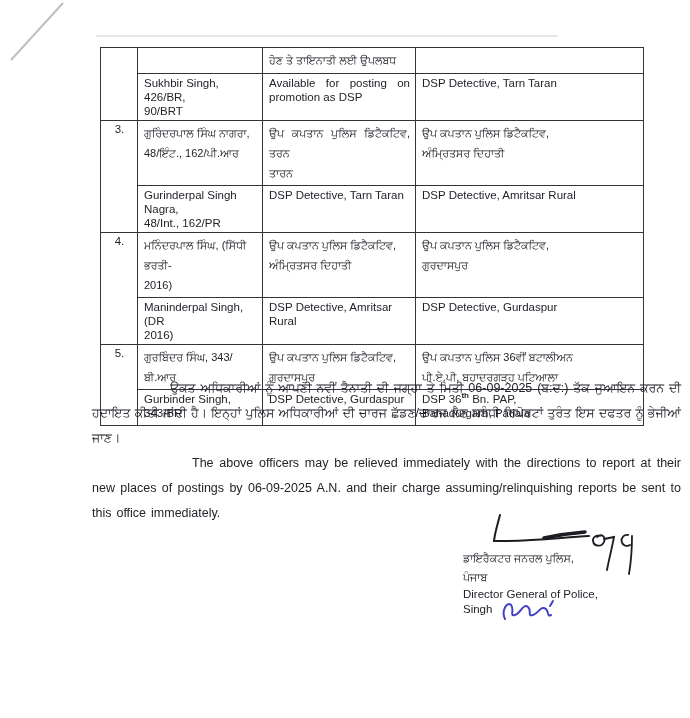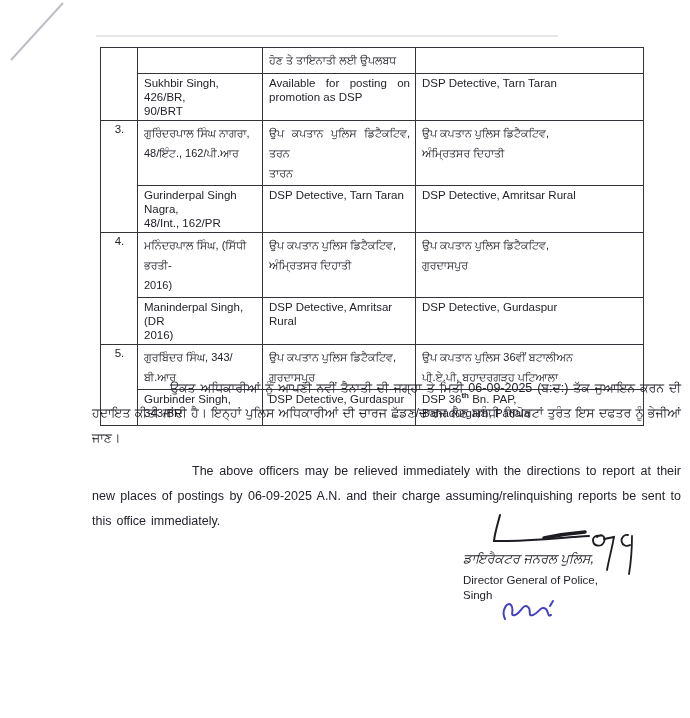--- a/index.html
+++ b/index.html
@@ -28,28 +28,28 @@
   td.c-pa{font-size:11px;line-height:20px;padding-top:2px;}
   td.j{text-align:justify;}
   .h26{height:26px;} .h40{height:40px;} .h45{height:45px;}
   .h31{height:31px;} .h39{height:39px;padding-left:36px;} .h36{height:36px;margin-left:16px;}
   sup{font-size:8px;line-height:0;font-weight:bold;}
 
   
   .paras{position:absolute;left:92px;top:376px;width:589px;}
   .para{margin:0;font-size:12.5px;line-height:25px;text-align:justify;}
   .para-pa{text-indent:78px;}
-  .para-en{text-indent:100px;word-spacing:1.5px;margin-top:8px;}
+  .para-en{text-indent:100px;word-spacing:1.5px;}
 
   
   .sig-svg{position:absolute;left:487px;top:509px;}
   .sig-block{position:absolute;left:463px;top:549px;width:205px;}
-  .sig-pa{font-size:13px;line-height:19px;font-style:italic;}
+  .sig-pa{font-size:11px;line-height:19px;}
   .sig-en{font-size:11.5px;line-height:15px;}
-  .sig-en-first{margin-top:5px;}
+  .sig-en-first{}
   .initials-svg{position:absolute;left:499px;top:597px;}
 </style>
 </head>
 <body>
 
 <div class="page">
 
   <svg class="crease-svg" width="75" height="65">
     <line x1="11" y1="60" x2="63" y2="3" stroke="#a8a8b4" stroke-width="2" opacity="0.75"></line>
   </svg>
@@ -137,20 +137,21 @@
       <path d="M7,32 C35,33 70,29 102,27" stroke-width="2"></path>
       <path d="M57,29 C71,26 86,24 98,23" stroke-width="3.5"></path>
       <path d="M110,28 c5,-4 9,0 7,5 c-2,5 -10,5 -11,-1 c-0.5,-4 3,-6 7,-5" stroke-width="1.8"></path>
       <path d="M117,30 l10,-2 c-2,11 -5,22 -7,33" stroke-width="1.8"></path>
       <path d="M141,26 a5.5,5.5 0 1,0 2,10 M145,27 c0,13 -1,26 -3,38" stroke-width="1.8"></path>
     </g>
   </svg>
 
   <div class="sig-block">
     <div class="sig-pa">ਡਾਇਰੈਕਟਰ ਜਨਰਲ ਪੁਲਿਸ,</div>
+    <div class="sig-pa">ਪੰਜਾਬ</div>
     <div class="sig-en sig-en-first">Director General of Police,</div>
     <div class="sig-en">Singh</div>
   </div>
 
   <svg class="initials-svg" width="56" height="30" viewBox="0 0 56 30">
     <g fill="none" stroke="#4340c4" stroke-width="2" stroke-linecap="round">
       <path d="M6,22 C2,14 8,4 12,8 C16,12 10,20 16,18 C22,16 24,6 29,10 C33,13 28,20 34,18 C40,16 42,8 47,12 C50,15 48,20 52,18"></path>
       <path d="M51,9 l3,-5"></path>
     </g>
   </svg>

